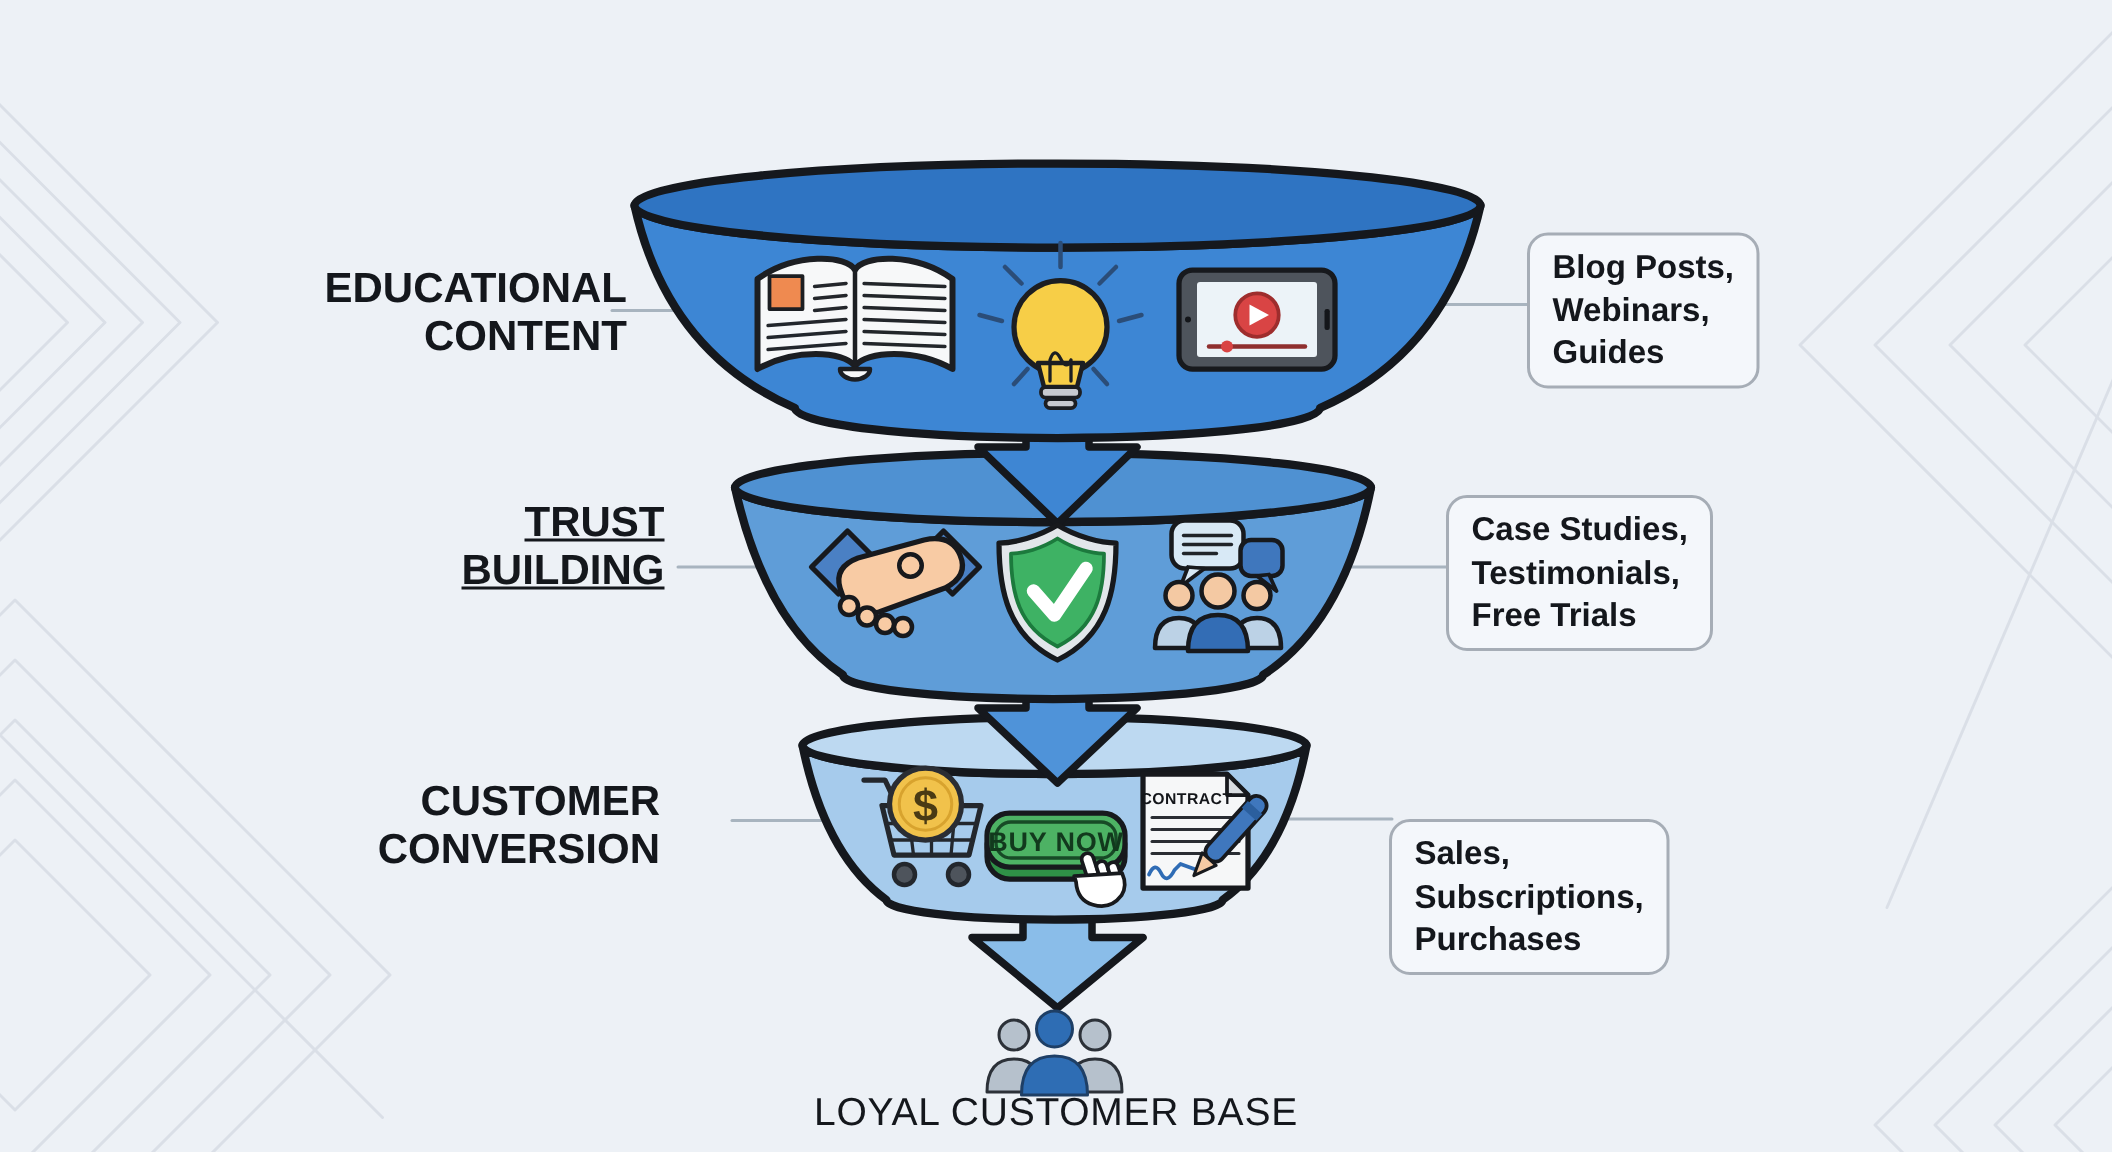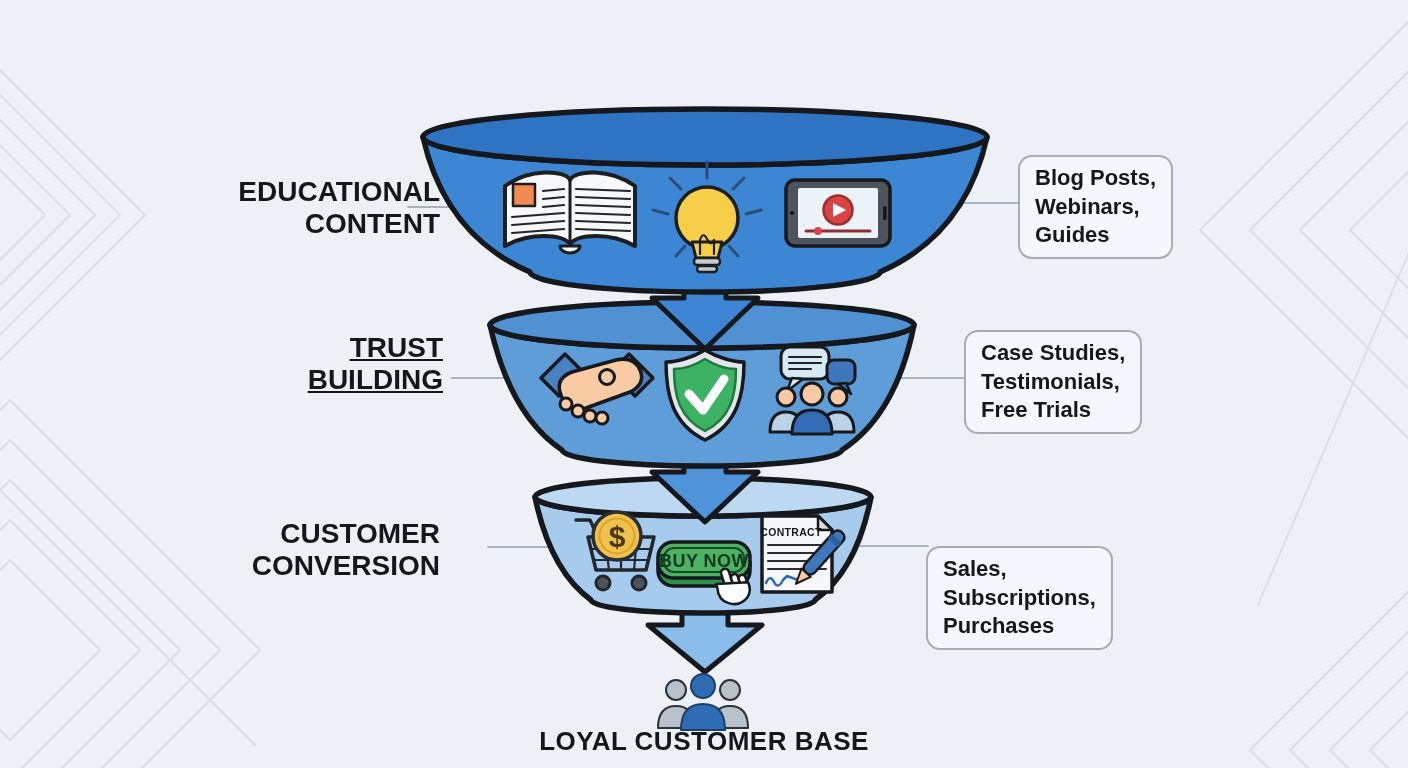--- a/index.html
+++ b/index.html
@@ -13,35 +13,35 @@
   .title{
     position:absolute;left:0;right:0;top:24px;margin:0;
     text-align:center;font-size:52px;font-weight:800;letter-spacing:0px;
     color:#14171c;text-shadow:0 2px 2px rgba(20,23,28,.08);
     white-space:nowrap;
   }
   .side-label{
     position:absolute;text-align:right;white-space:pre-line;
     font-size:28px;font-weight:800;line-height:1.15;color:#14171c;
   }
-  .side-label.l1{right:968px;top:176px;margin-left:16px;}
+  .side-label.l1{right:990px;top:176px;margin-left:16px;}
   .side-label.l2{right:965px;top:332px;text-decoration:underline;}
   .side-label.l3{right:968px;top:518px;}
   .callout{
     position:absolute;box-sizing:border-box;
     background:#f4f7fb;border:2px solid #a6adb6;border-radius:14px;
     padding:7px 15px;font-size:22px;font-weight:600;line-height:1.3;
     color:#14171c;white-space:pre-line;
   }
   .callout.c1{left:1018px;top:155px;}
   .callout.c2{left:964px;top:330px;}
   .callout.c3{left:926px;top:498px;margin-top:48px;}
   .outcome-label{
     position:absolute;left:0;right:0;top:726px;text-align:center;
-    font-size:26px;font-weight:700;letter-spacing:.5px;color:#14171c;
+    font-size:26px;font-weight:400;letter-spacing:.5px;color:#14171c;
   }
   .funnel-svg path,.funnel-svg line,.funnel-svg rect,.funnel-svg circle,
   .funnel-svg ellipse,.funnel-svg polygon,.funnel-svg polyline{
     stroke-linejoin:round;stroke-linecap:round;
   }
   .svg-text{font-family:"Liberation Sans",sans-serif;}
 </style>
 </head>
 <body>
 

